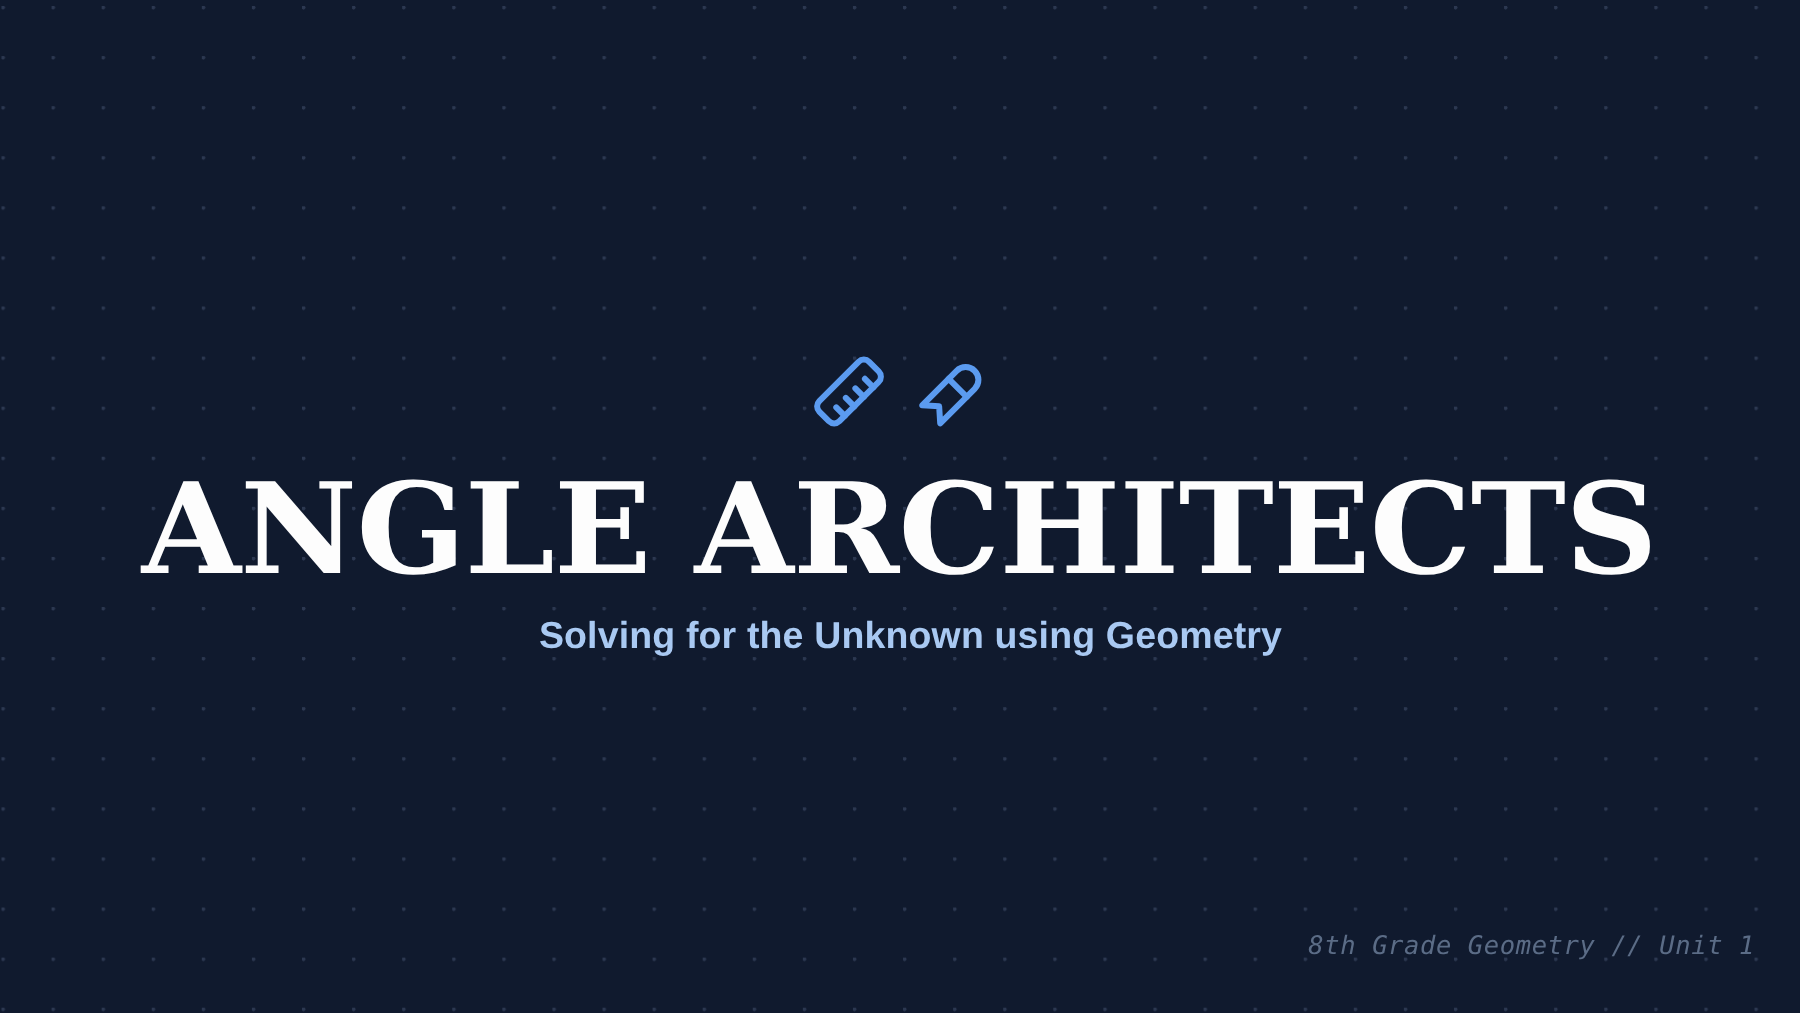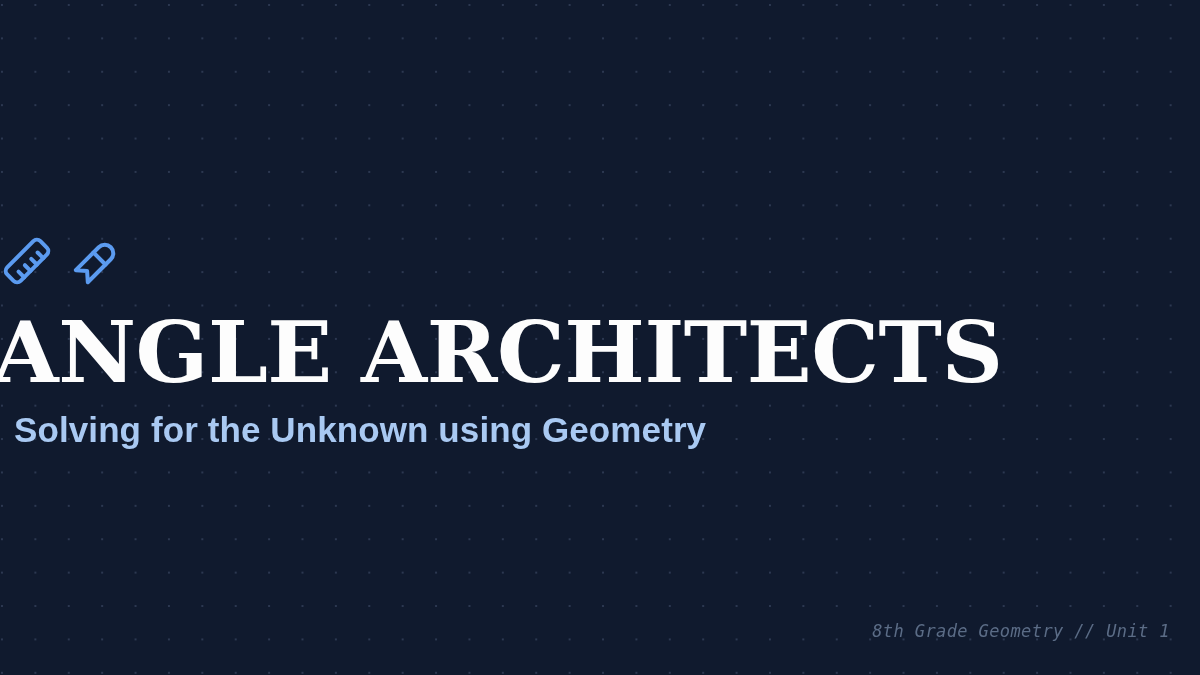--- a/index.html
+++ b/index.html
@@ -31,21 +31,21 @@
     background-position: 1px 4px;
     pointer-events: none;
   }
 
   
   #slide {
     position: absolute;
     inset: 0;
     display: flex;
     flex-direction: column;
-    align-items: flex-start;
+    align-items: center;
     justify-content: flex-start;
   }
 
   
   #icon-row {
     margin-top: 232px;
     display: flex;
     align-items: center;
     gap: 18px;
     height: 58px;
@@ -64,21 +64,21 @@
     text-align: center;
     white-space: nowrap;
     transform: scaleX(1.015);
   }
 
   
   #subtitle {
     margin-top: 16px;
     font-family: "Liberation Sans", sans-serif;
     font-weight: 600;
-    font-size: 35px;
+    font-size: 25px;
     letter-spacing: 0.1px;
     color: #a9c9f2;
     text-align: center;
     white-space: nowrap;
     margin-left: 14px;
   }
 
   
   #footer {
     position: absolute;

